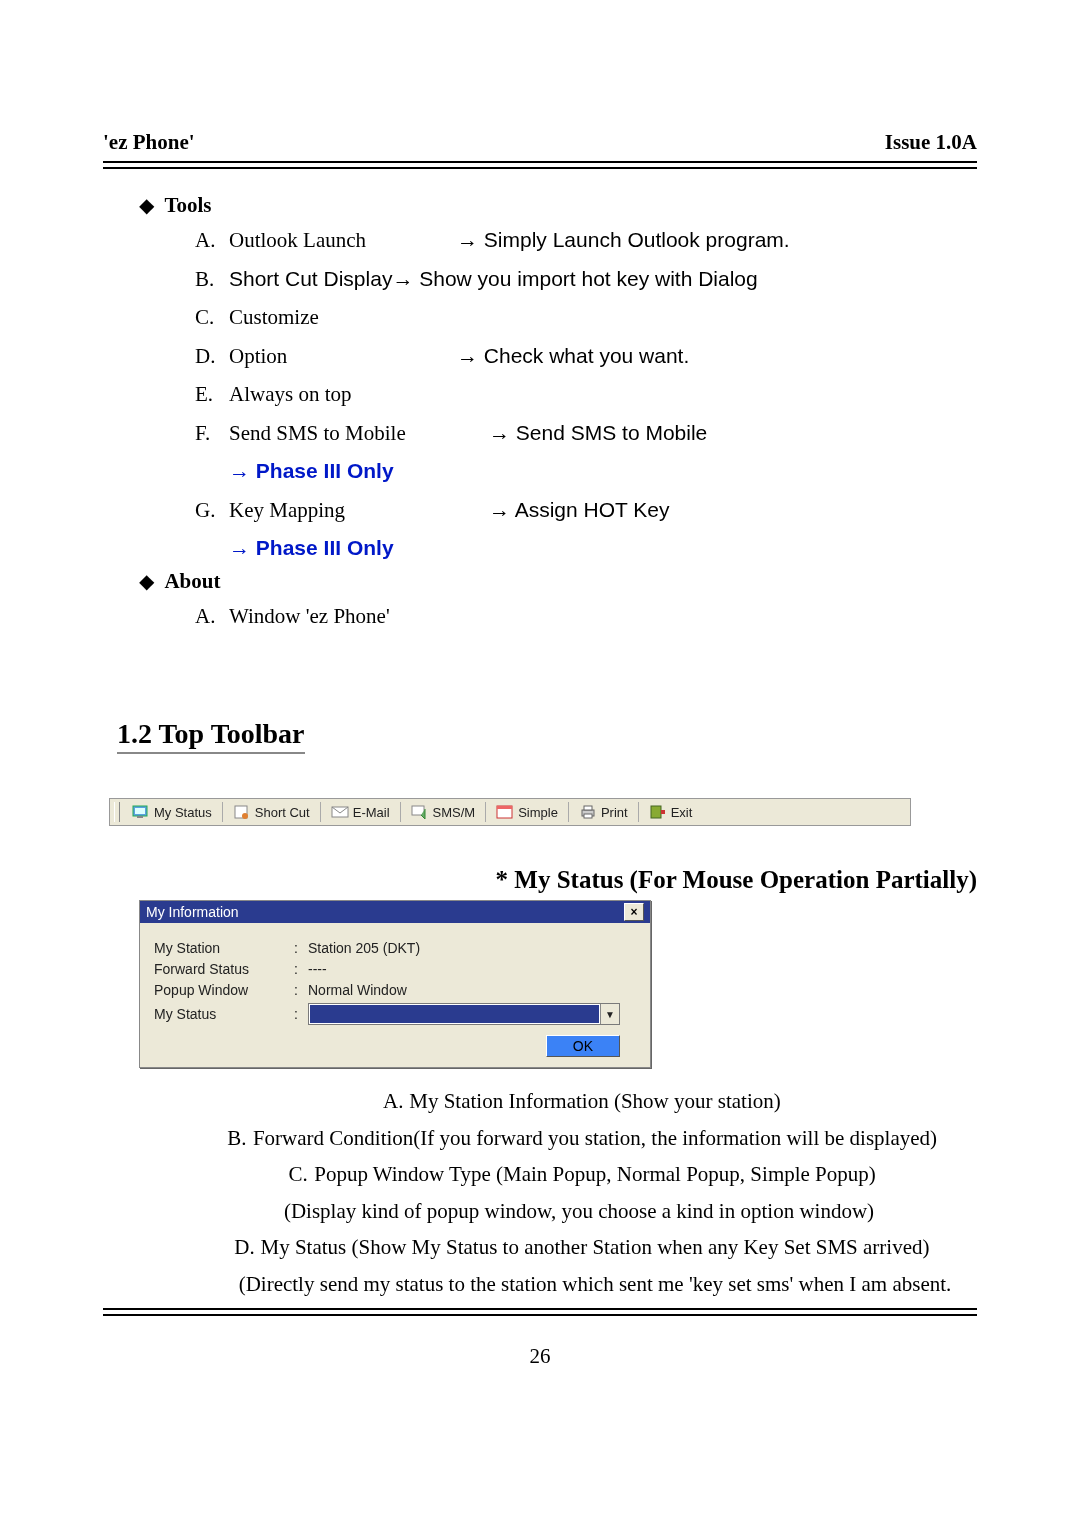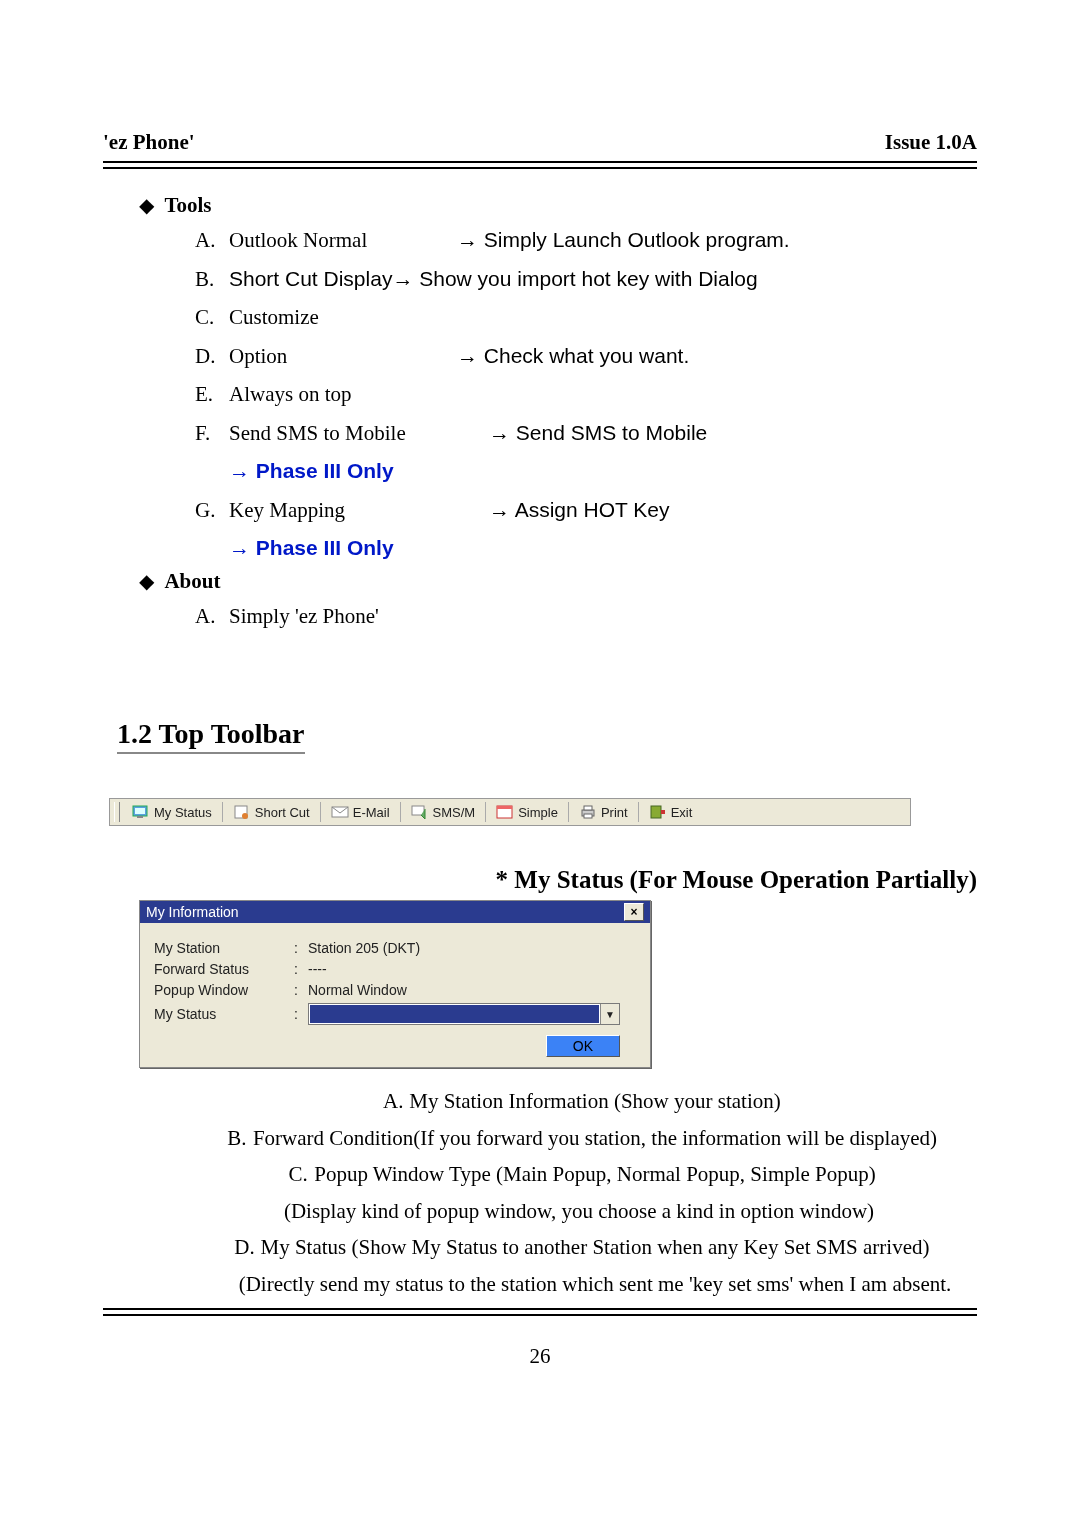--- a/index.html
+++ b/index.html
@@ -254,21 +254,21 @@
 
   
   <div class="bullet-row">
     <span class="diamond">◆</span>
     <span class="bullet-label">Tools</span>
   </div>
 
   <div class="ol-list">
     <div class="ol-item">
       <span class="letter">A.</span>
-      <span>Outlook Normal</span>
+      <span>Outlook Launch</span>
       <span class="arrow">→ Simply Launch Outlook program.</span>
     </div>
 
     <div class="ol-item" style="grid-template-columns:34px 1fr;">
       <span class="letter">B.</span>
       <span class="arrow">Short Cut Display→ Show you import hot key with Dialog</span>
     </div>
 
     <div class="ol-item">
       <span class="letter">C.</span>
@@ -303,21 +303,21 @@
     <div class="phase arrow">→ Phase III Only</div>
   </div>
 
   
   <div class="bullet-row">
     <span class="diamond">◆</span>
     <span class="bullet-label">About</span>
   </div>
   <div class="ol-item" style="grid-template-columns:34px 1fr;">
     <span class="letter">A.</span>
-    <span>Simply 'ez Phone'</span>
+    <span>Window 'ez Phone'</span>
   </div>
 
   
   <div class="section-title">1.2 Top Toolbar</div>
 
   <div class="toolbar-wrap">
     <div class="toolbar">
       <div class="tb-grip"></div>
 
       <div class="tb-item">

